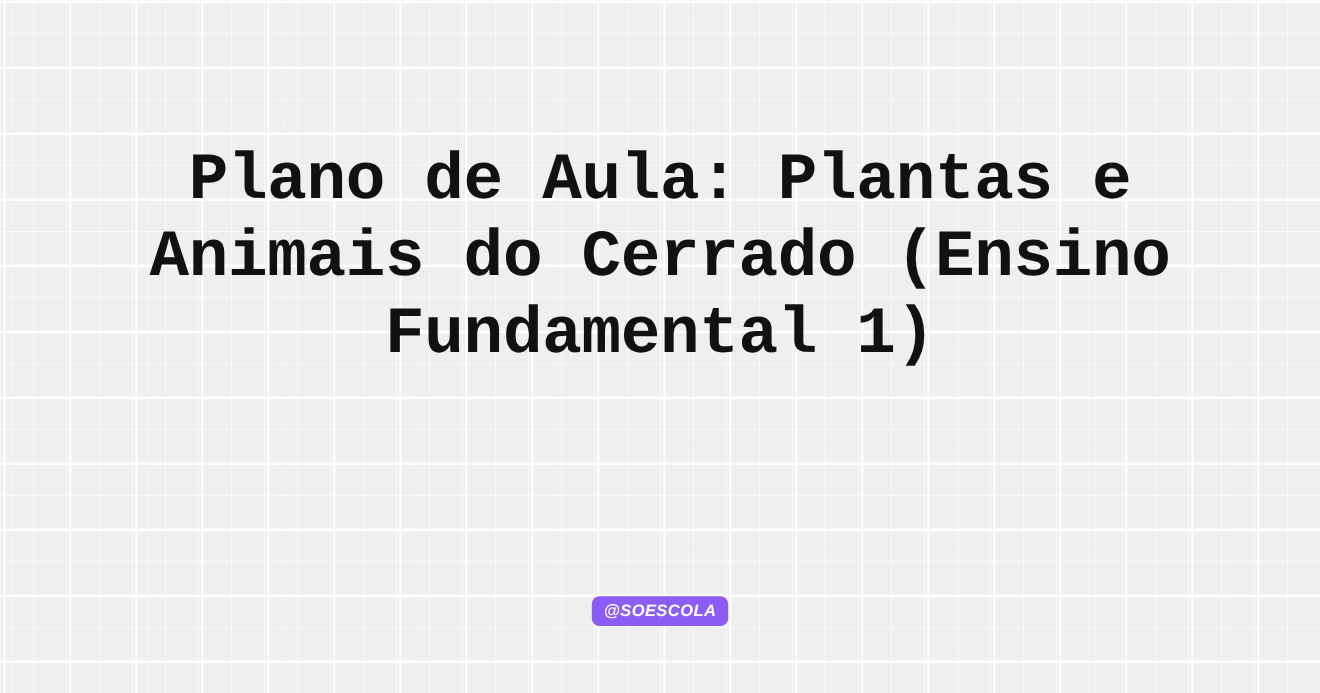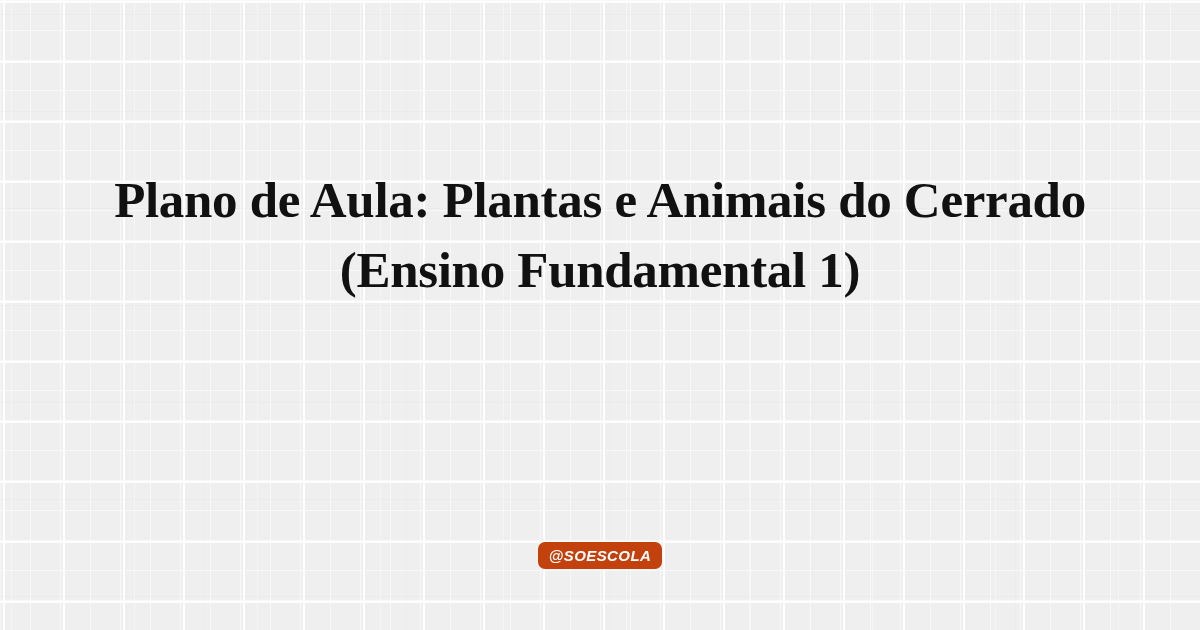--- a/index.html
+++ b/index.html
@@ -65,22 +65,22 @@
     display: flex;
     flex-direction: column;
     align-items: center;
     justify-content: center;
     padding: 0 40px;
     box-sizing: border-box;
     z-index: 2;
   }
   #page-title {
     margin: 0;
-    font-family: Liberation Serif, serif;
-    font-size: 51px;
+    font-family: Liberation Mono, monospace;
+    font-size: 60px;
     line-height: 70px;
     font-weight: bold;
     color: #111111;
     text-align: center;
     letter-spacing: -0.3px;
     max-width: 1090px;
     word-wrap: break-word;
   }
 
   
@@ -94,21 +94,21 @@
     align-items: center;
     z-index: 3;
   }
   #watermark-badge {
     display: inline-flex;
     align-items: center;
     justify-content: center;
     height: 27px;
     padding: 0 11px;
     border-radius: 7px;
-    background-color: #c2410c;
+    background-color: #8b5cf6;
     color: #ffffff;
     font-family: "Liberation Sans", sans-serif;
     font-size: 15px;
     font-weight: bold;
     font-style: italic;
     letter-spacing: 0.4px;
     white-space: nowrap;
     box-shadow: 0 0 0 1px rgba(255,255,255,0.35);
   }
 </style>

